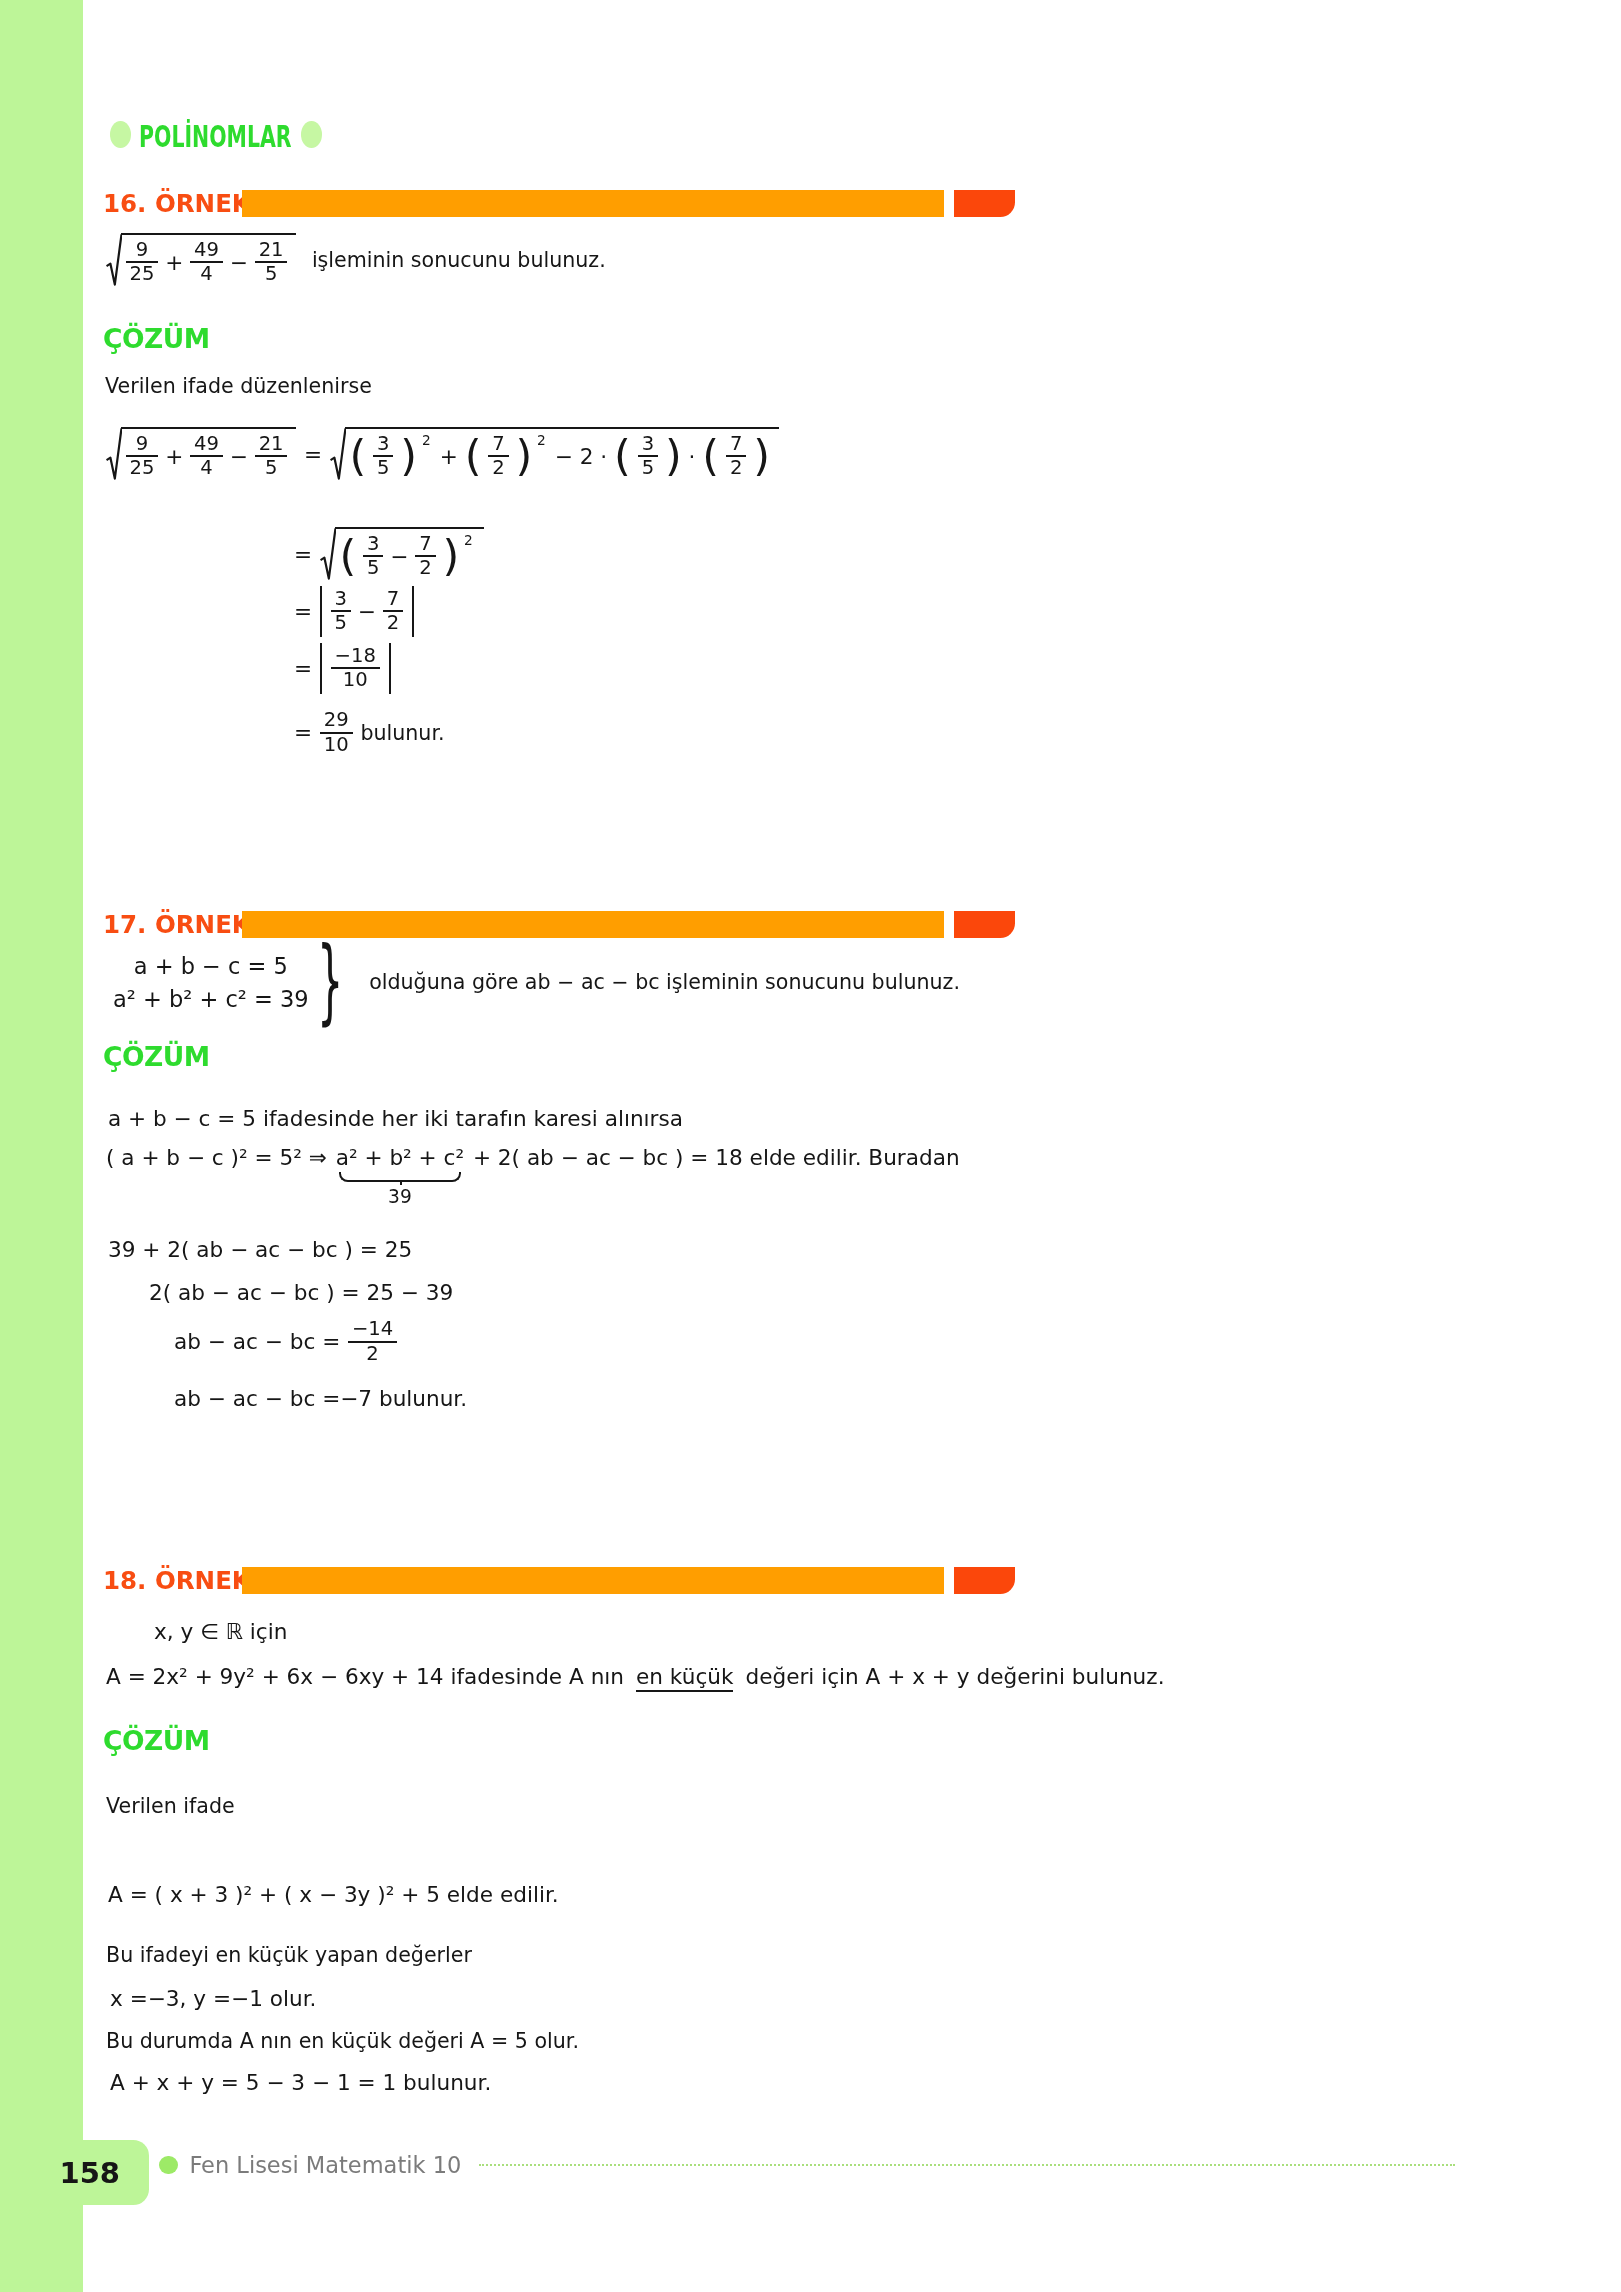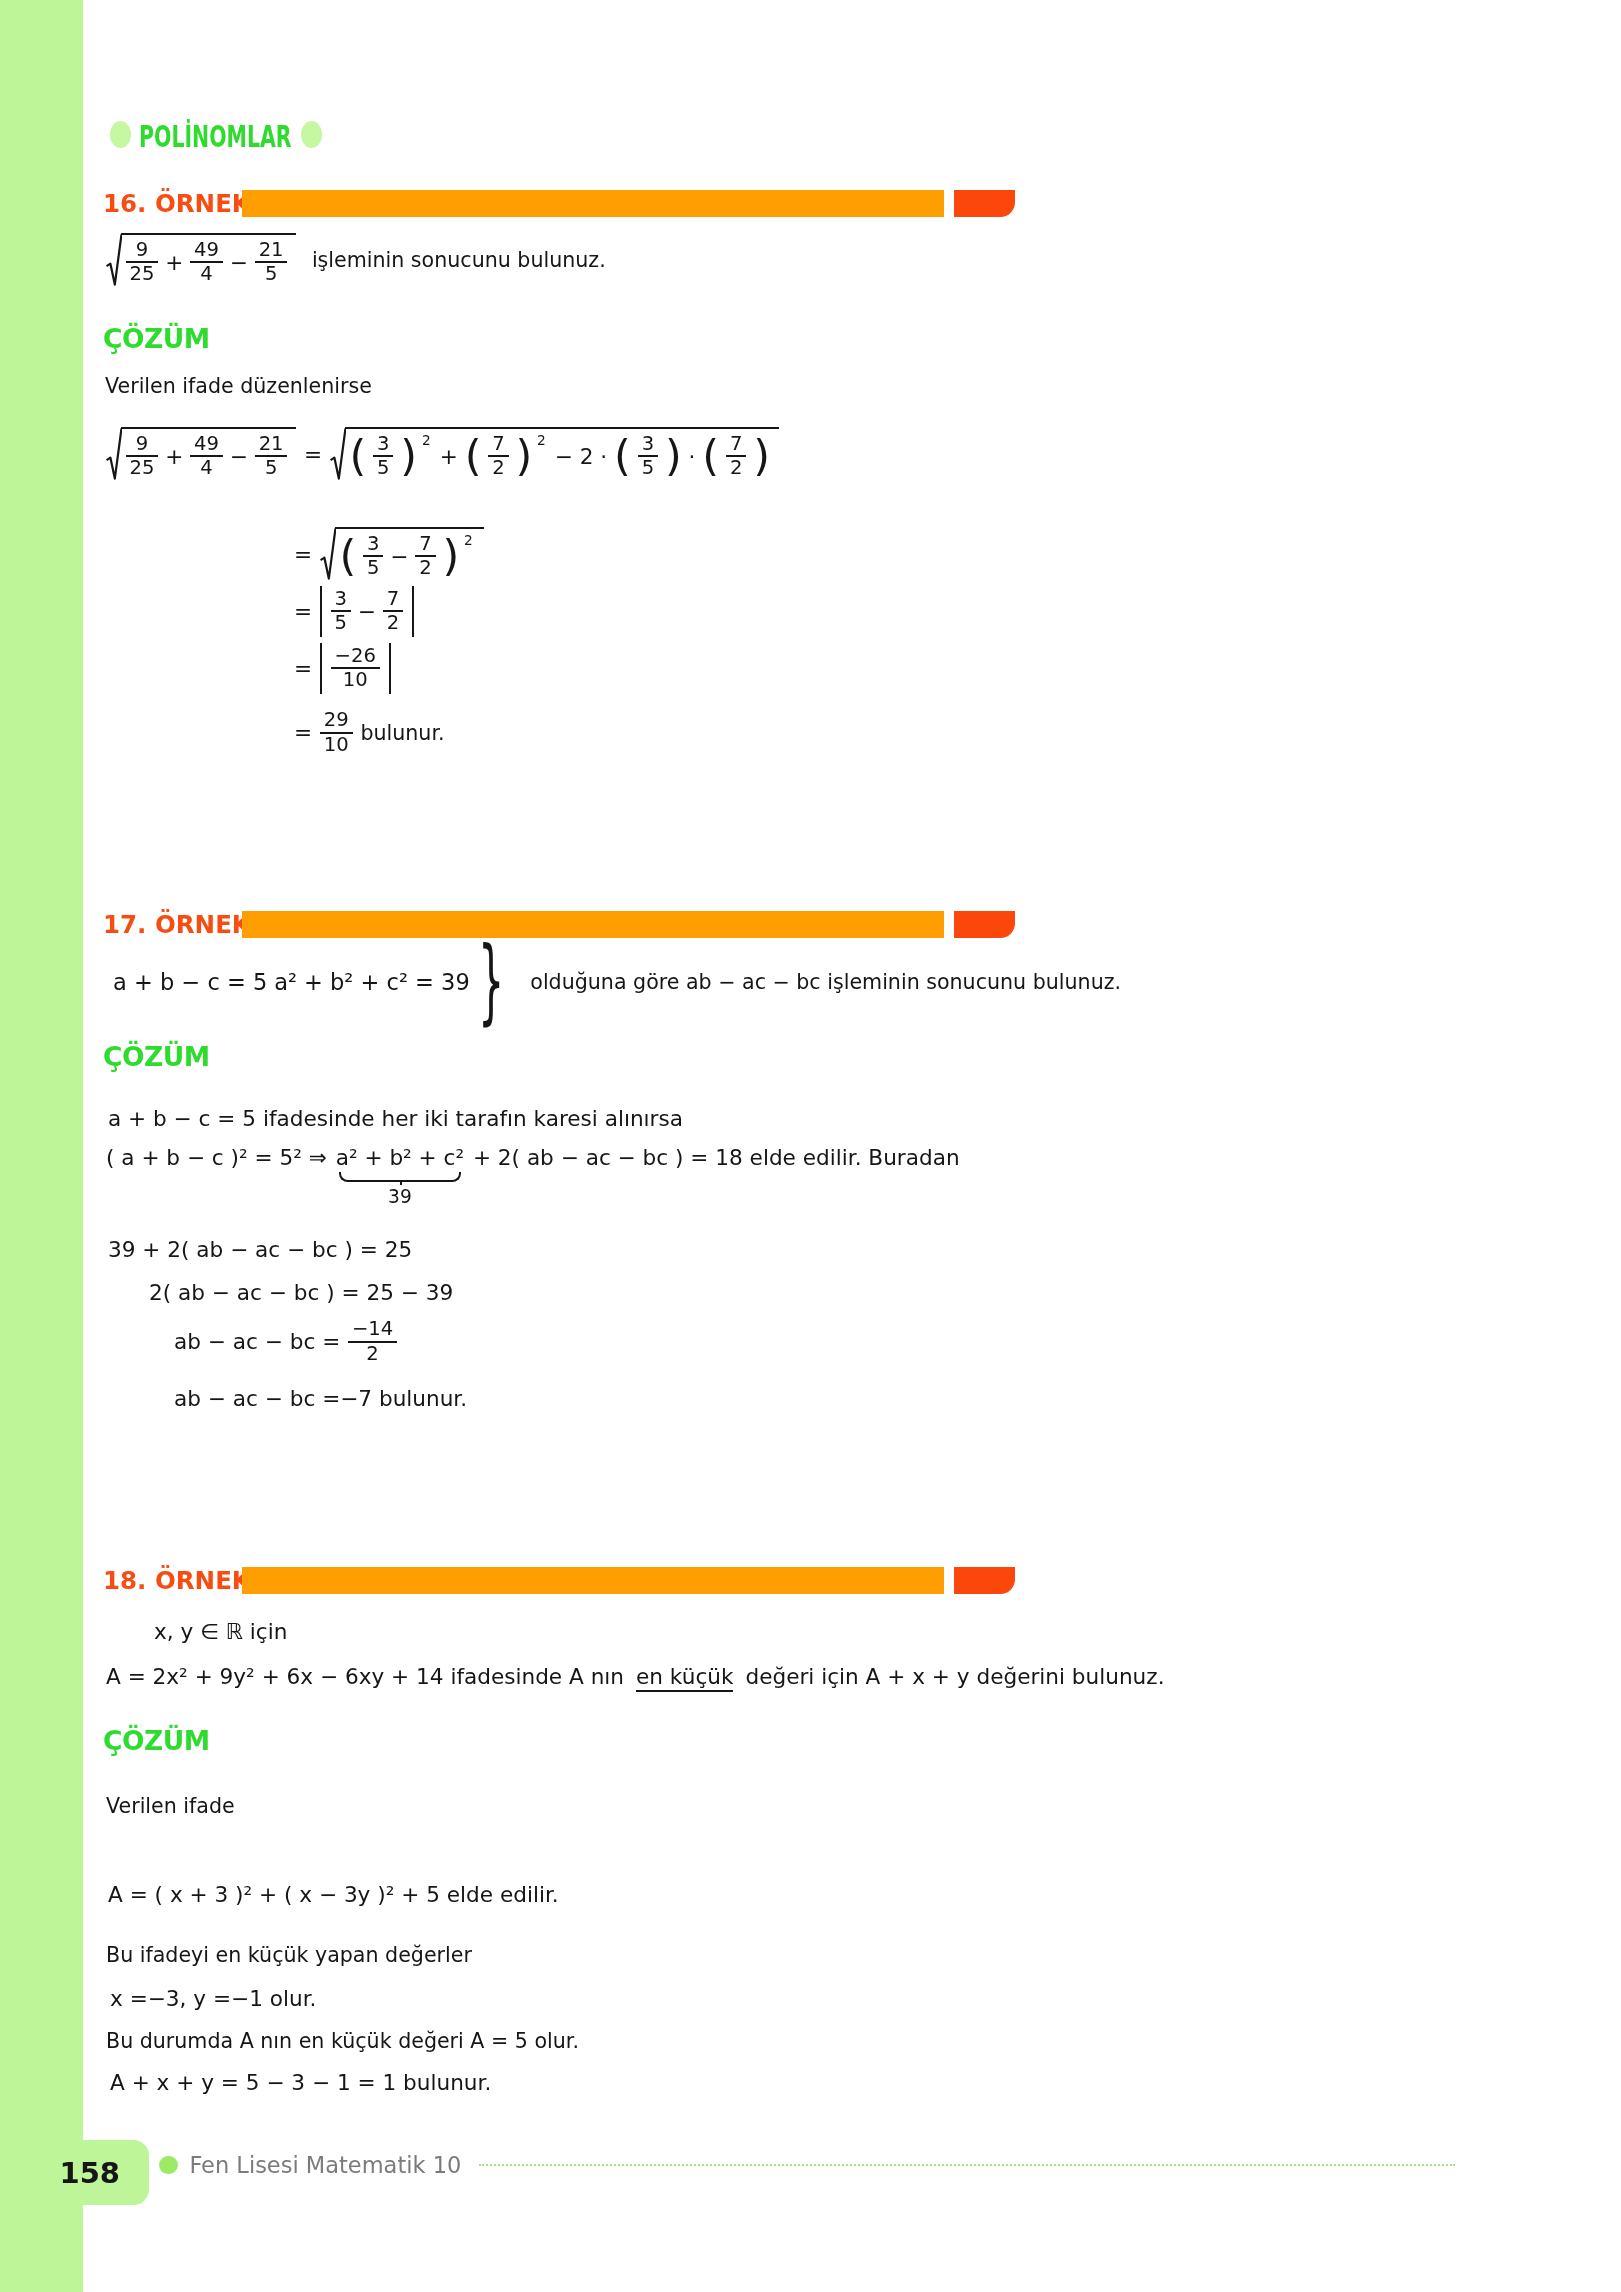--- a/index.html
+++ b/index.html
@@ -43,21 +43,21 @@
   .sqrt{position:relative;display:inline-flex;padding-left:14.7px;}
   .rsvg{position:absolute;left:0;top:0;width:15.7px;height:100%;}
   .radicand{display:inline-flex;align-items:center;gap:6.9px;border-top:2px solid var(--ink);padding:4.9px 8.8px 2px 4.9px;}
   .abs-bars{display:inline-flex;align-items:center;gap:6.9px;border-left:2px solid var(--ink);
             border-right:2px solid var(--ink);padding:2.9px 8.8px;}
   .tp{font-size:43px;line-height:1;font-weight:400;}
   .psup{font-size:13.7px;align-self:flex-start;margin:-2px 2px 0 -2px;}
   .op{white-space:nowrap;}
   
   .system{display:flex;align-items:center;}
-  .sys-eqs{display:flex;flex-direction:row;align-items:center;gap:6.9px;font-size:22.5px;}
+  .sys-eqs{display:flex;flex-direction:column;align-items:center;gap:6.9px;font-size:22.5px;}
   .sys-brace{font-size:92px;font-weight:400;transform:scaleX(0.45);line-height:0.85;margin-left:-7.8px;}
   .sys-q{font-size:20.6px;margin-left:9.8px;}
   
   .s2row{display:flex;align-items:center;gap:8.8px;font-size:21.6px;}
   .ub{position:relative;display:inline-block;}
   .ub-shape{position:absolute;left:2.9px;right:2.9px;top:calc(100% + 2px);height:7.8px;
             border:2px solid var(--ink);border-top:none;border-radius:0 0 8.8px 8.8px;}
   .ub-tick{position:absolute;left:50%;top:calc(100% + 9.8px);width:2px;height:4.9px;background:var(--ink);}
   .ub-label{position:absolute;top:calc(100% + 15.7px);left:50%;transform:translateX(-50%);font-size:18.6px;}
   .uline{border-bottom:2px solid var(--ink);padding-bottom:1px;}
@@ -221,21 +221,21 @@
           <span class="fbar"></span>
           <span class="den">2</span>
         </span>
     </span>
   </div>
 
   <div class="abs mrow" style="left:294px;top:643px;">
     <span class="op">=</span>
     <span class="abs-bars">
       <span class="frac">
-          <span class="num">−26</span>
+          <span class="num">−18</span>
           <span class="fbar"></span>
           <span class="den">10</span>
         </span>
     </span>
   </div>
 
   <div class="abs mrow" style="left:294px;top:710px;">
     <span class="op">=</span>
     <span class="frac">
         <span class="num">29</span>

